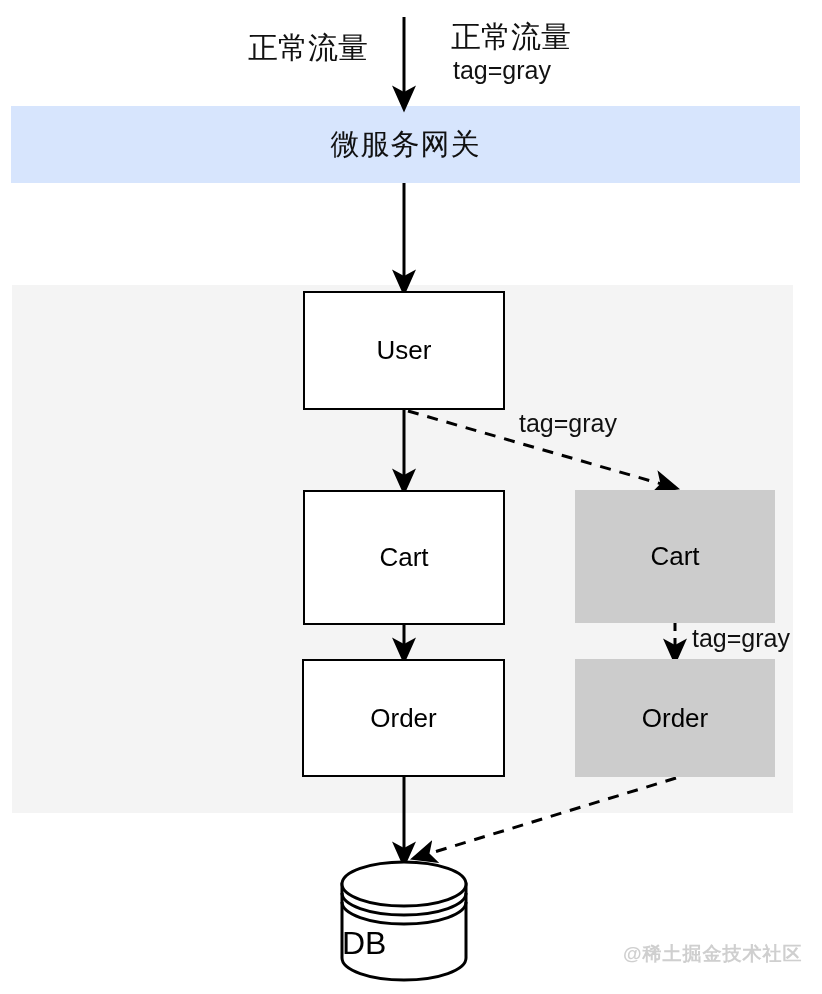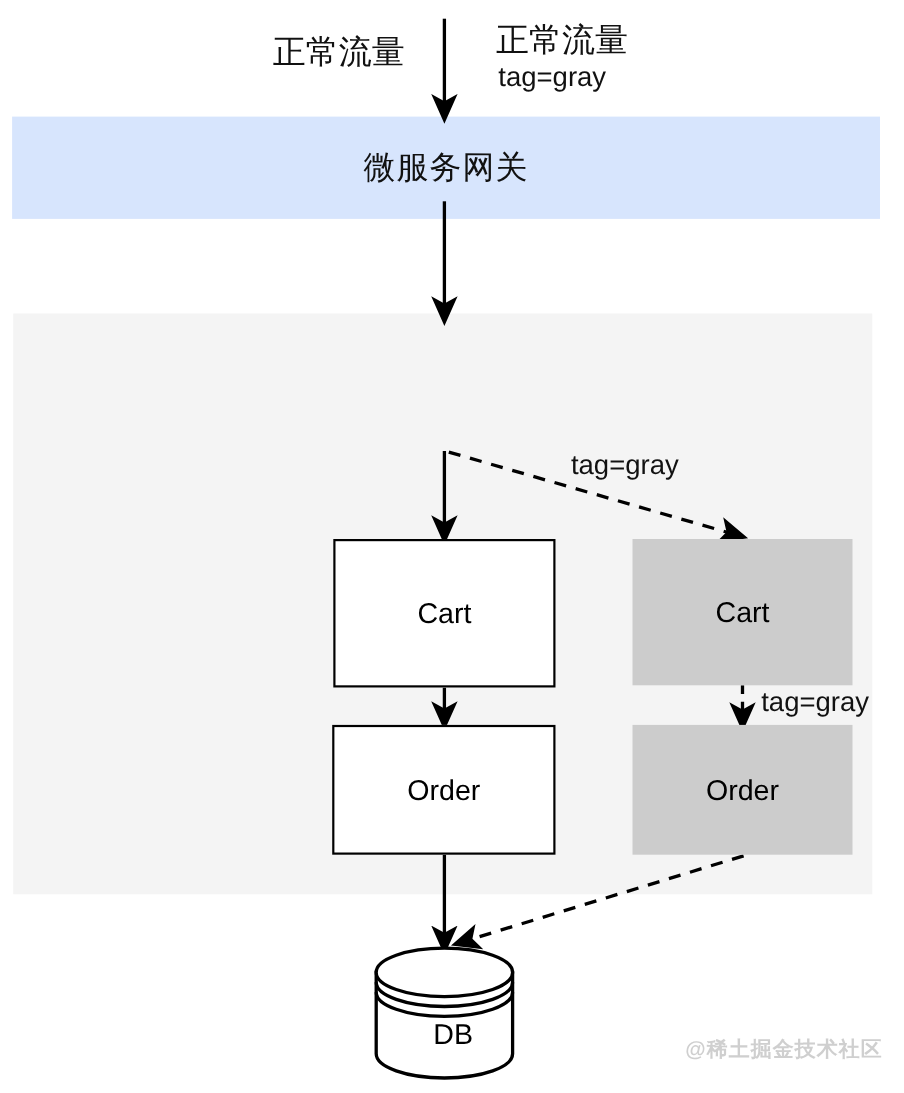--- a/index.html
+++ b/index.html
@@ -26,21 +26,21 @@
     width: 822px;
     height: 994px;
   }
 
   
   .gateway-bar {
     position: absolute;
     left: 11px;
     top: 106px;
     width: 789px;
-    height: 93px;
+    height: 77px;
     background: #d7e5fd;
     display: flex;
     align-items: center;
     justify-content: center;
   }
   .gateway-bar .gw-label {
     font-size: 29px;
     color: #111111;
     letter-spacing: 1px;
   }
@@ -94,22 +94,21 @@
   #lbl-gray-tag       { left: 453px; top: 56px; font-size: 25px; }
 
   #lbl-tag-1 { left: 519px; top: 409px; font-size: 25px; }
   #lbl-tag-2 { left: 692px; top: 624px; font-size: 25px; }
 
   #db-text {
     position: absolute;
     left: 342px;
     top: 925px;
     width: 140px;
-    text-align: center;
-    font-size: 26px;
+    font-size: 32px;
     color: #000000;
   }
 
   #watermark {
     position: absolute;
     left: 623px;
     top: 941px;
     font-size: 19px;
     color: #cfcfcf;
     letter-spacing: 1px;
@@ -155,20 +154,23 @@
     <line x1="676" y1="778" x2="418" y2="857" stroke="#000000" stroke-width="3" stroke-dasharray="11,9" marker-end="url(#arrow-dash)"></line>
 
     <g>
       <path d="M342,884 L342,958 A62,22 0 0 0 466,958 L466,884 Z" fill="#ffffff" stroke="#000000" stroke-width="3"></path>
       <ellipse cx="404" cy="884" rx="62" ry="22" fill="#ffffff" stroke="#000000" stroke-width="3"></ellipse>
       <path d="M342,893 A62,22 0 0 0 466,893" fill="none" stroke="#000000" stroke-width="3"></path>
       <path d="M342,902 A62,22 0 0 0 466,902" fill="none" stroke="#000000" stroke-width="3"></path>
     </g>
   </svg>
 
+  <div class="node-box white" id="box-user">
+    <span>User</span>
+  </div>
 
   <div class="node-box white" id="box-cart">
     <span>Cart</span>
   </div>
 
   <div class="node-box white" id="box-order">
     <span>Order</span>
   </div>
 
   <div class="node-box gray" id="box-cart-gray">

